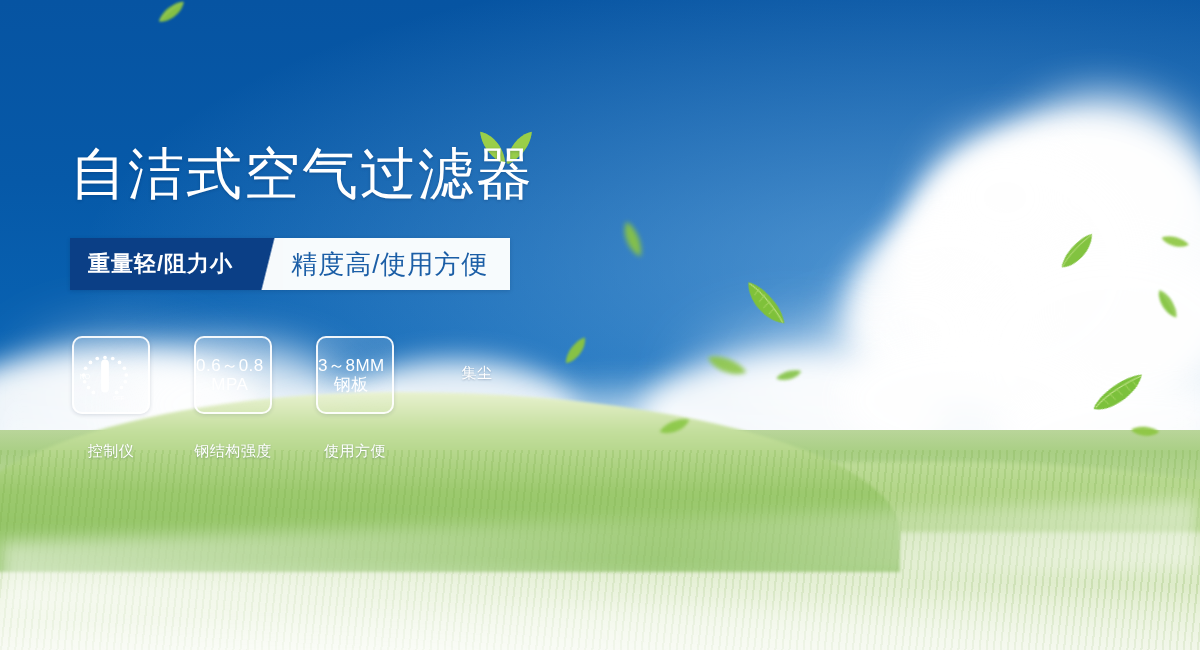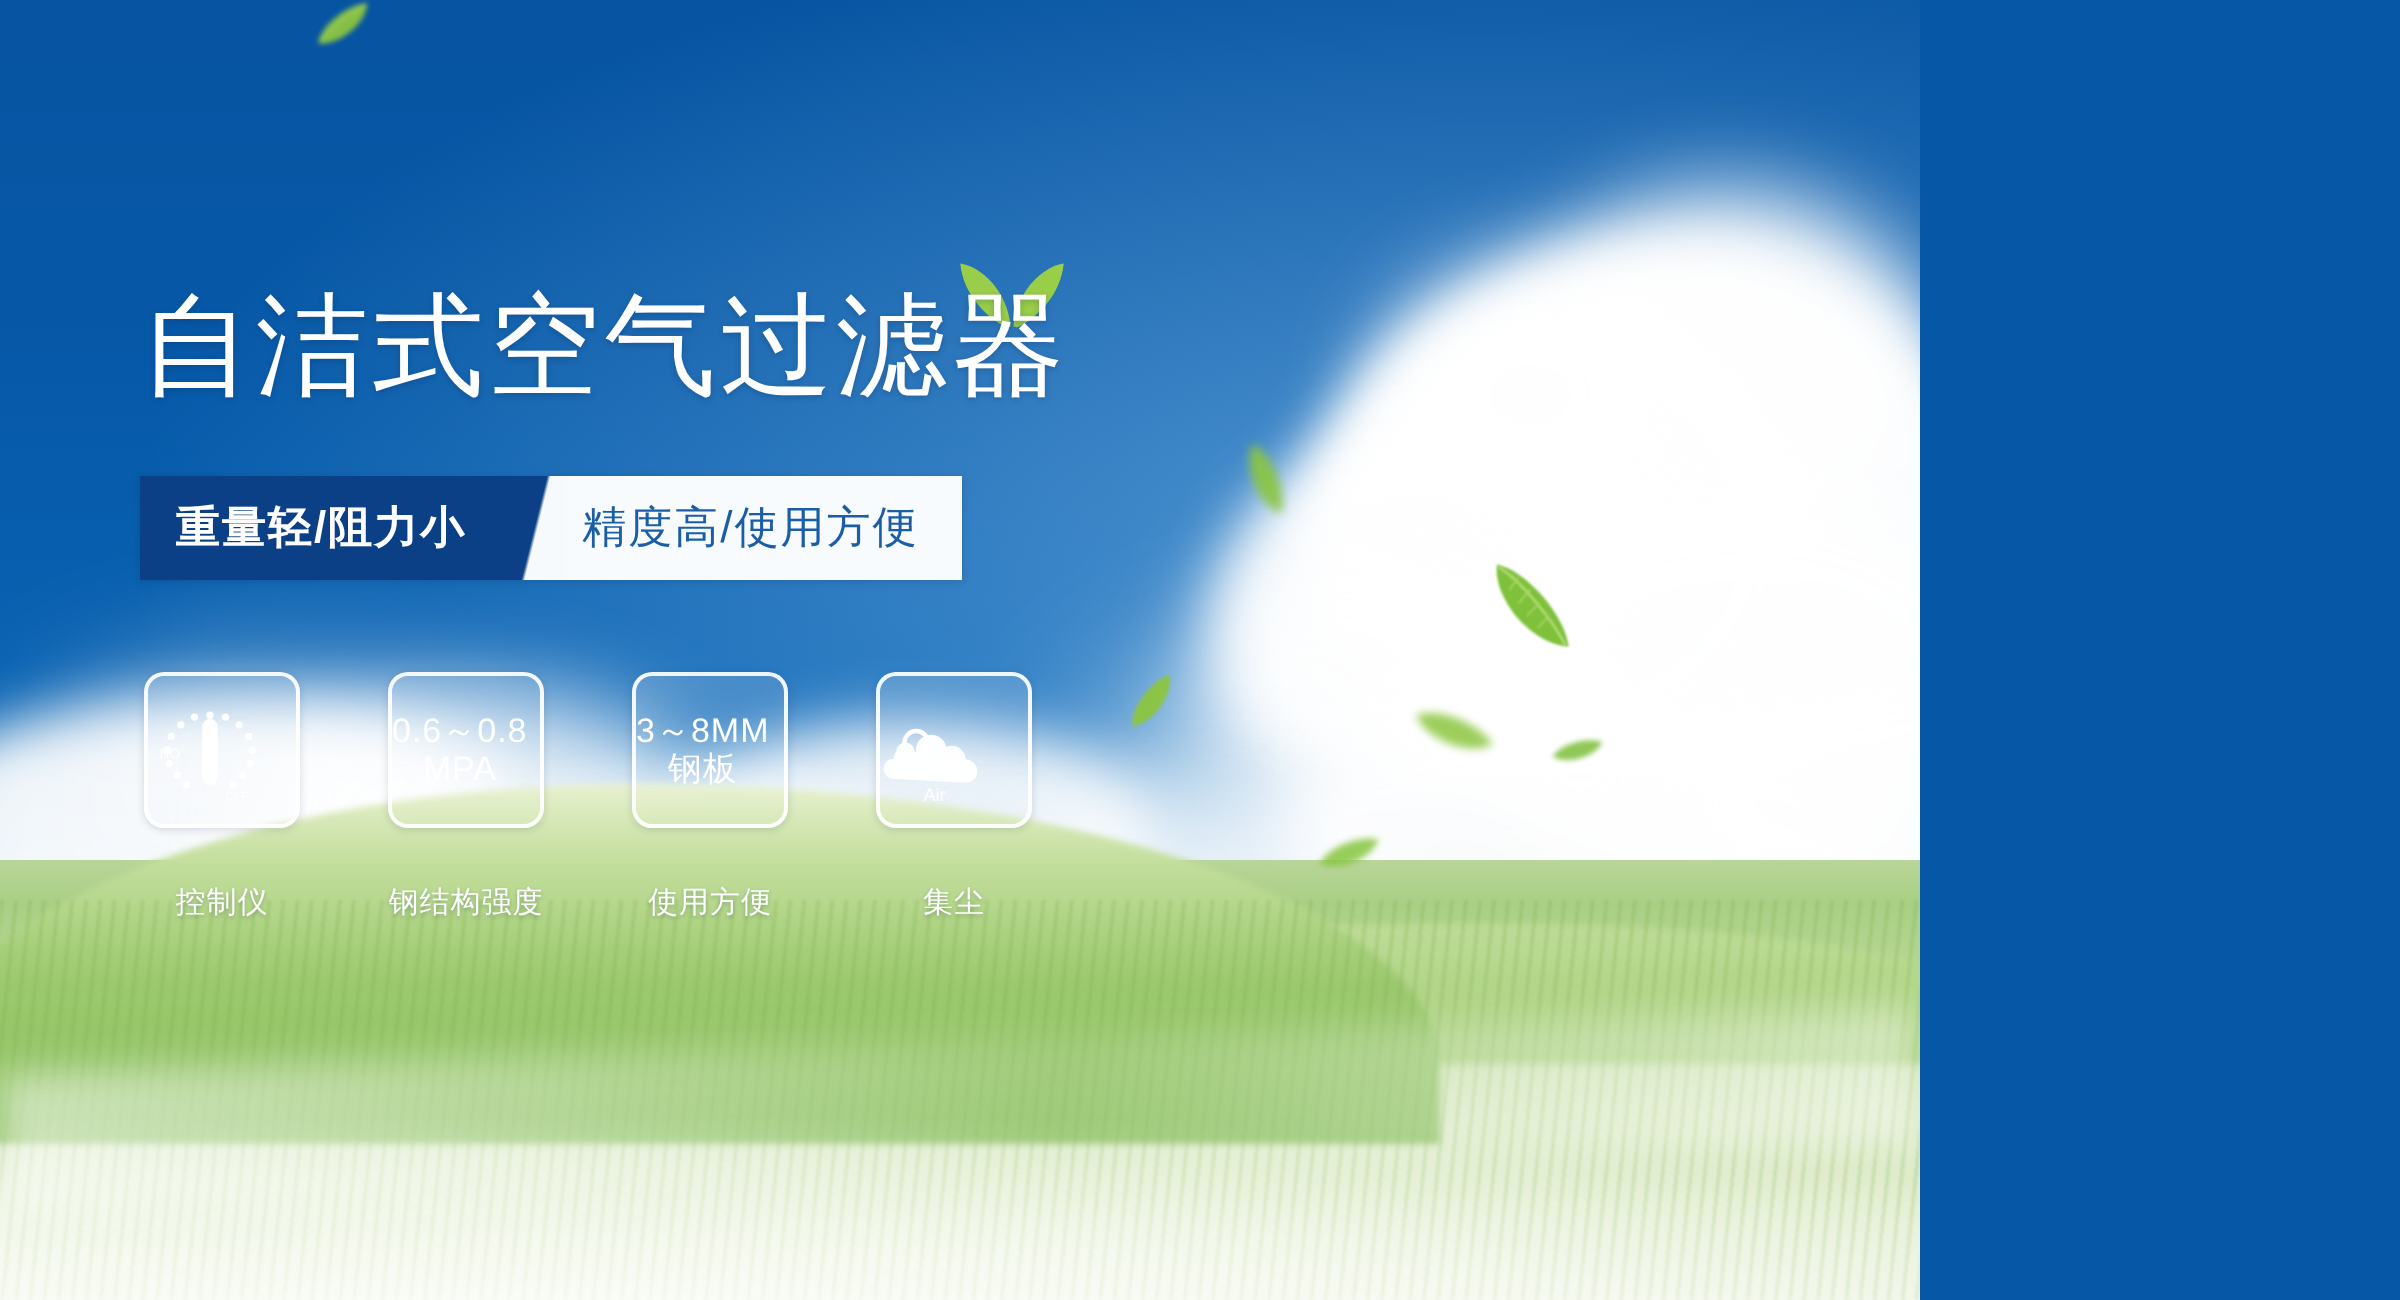--- a/index.html
+++ b/index.html
@@ -1,21 +1,21 @@
 <!DOCTYPE html>
 <html><head>
 <meta charset="utf-8">
 <style>
   html,body{margin:0;padding:0;}
   body{
     width:1200px;height:650px;overflow:hidden;
     font-family:"Liberation Sans","DejaVu Sans",sans-serif;
     background:#0657a6;
   }
-  .stage{position:relative;width:960px;height:650px;overflow:hidden;}
+  .stage{position:relative;width:1200px;height:650px;overflow:hidden;}
 
   
   .sky{
     position:absolute;inset:0;
     background:
       radial-gradient(130% 90% at 78% 42%, rgba(140,195,240,.55) 0%, rgba(140,195,240,0) 55%),
       linear-gradient(180deg,#0654a2 0%,#0659a8 28%,#0963b3 55%,#2a86c8 76%,#86b9dd 88%,#c9dcea 96%,#dce8ef 100%);
   }
 
   
@@ -103,21 +103,21 @@
   }
   .sub-left{
     background:#0b3f86;color:#ffffff;display:flex;align-items:center;
     padding:0 20px 0 18px;font-size:22px;letter-spacing:1px;font-weight:bold;
   }
   .sub-div{
     width:30px;background:linear-gradient(104deg,#0b3f86 0%,#0b3f86 48%,#f7fafc 52%,#f7fafc 100%);
   }
   .sub-right{
     background:#f7fbfd;color:#1b5ea6;display:flex;align-items:center;
-    padding:0 22px 0 8px;font-size:22px;letter-spacing:1px;
+    padding:0 22px 0 8px;font-size:26px;letter-spacing:1px;
   }
 
   
   .features{position:absolute;left:70px;top:336px;display:flex;gap:40px;}
   .feature{width:82px;display:flex;flex-direction:column;align-items:center;}
   .fbox{
     width:74px;height:74px;border:2px solid rgba(255,255,255,.92);border-radius:10px;
     background:linear-gradient(160deg,rgba(255,255,255,.18),rgba(255,255,255,.05));
     display:flex;align-items:center;justify-content:flex-start;position:relative;
     box-shadow:0 1px 4px rgba(0,25,60,.15);
@@ -312,26 +312,17 @@
       <div class="fbox">
         <div class="ftext">
           <div>3～8MM</div>
           <div class="l2">钢板</div>
         </div>
       </div>
       <div class="flabel">使用方便</div>
     </div>
 
     <div class="feature">
-      <div class="fbox">
-        <svg viewBox="0 0 64 64" width="58" height="58">
-          <path d="M8 48c-3.6 0-6-2.4-6-5.6 0-3 2.2-5.4 5.3-5.6.5-3.7 3.4-6.3 7-6.3 2.4 0 4.5 1.2 5.8 3-.1-.6-.2-1.1-.2-1.7 0-4.6 3.8-8.2 8.4-8.2 4.1 0 7.5 2.8 8.2 6.7.9-.4 1.9-.6 3-.6 4.2 0 7.6 3.3 7.8 7.4 3.6.2 6.4 3.1 6.4 6.7 0 3.6-3 6.2-6.7 6.2Z" fill="#ffffff" opacity=".96"></path>
-          <circle cx="20" cy="28" r="6.5" fill="none" stroke="#ffffff" stroke-width="2.4"></circle>
-          <circle cx="14" cy="33" r="4" fill="none" stroke="#ffffff" stroke-width="2.2"></circle>
-          <path d="M20 21v14M13 28h14" stroke="#1368b4" stroke-width="2" opacity=".0"></path>
-          <text x="24" y="60" font-size="10" fill="#ffffff" font-family="Liberation Sans, sans-serif">Air</text>
-        </svg>
-      </div>
       <div class="flabel">集尘</div>
     </div>
 
   </div>
 </div>
 
 </body></html>

